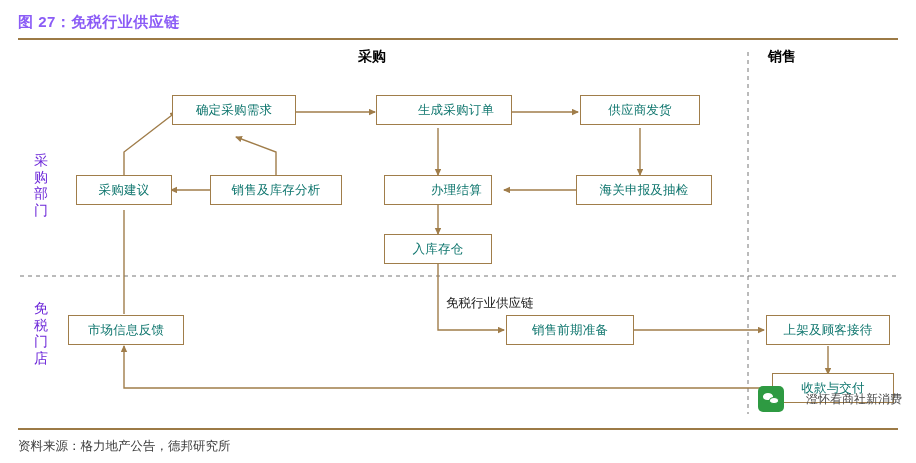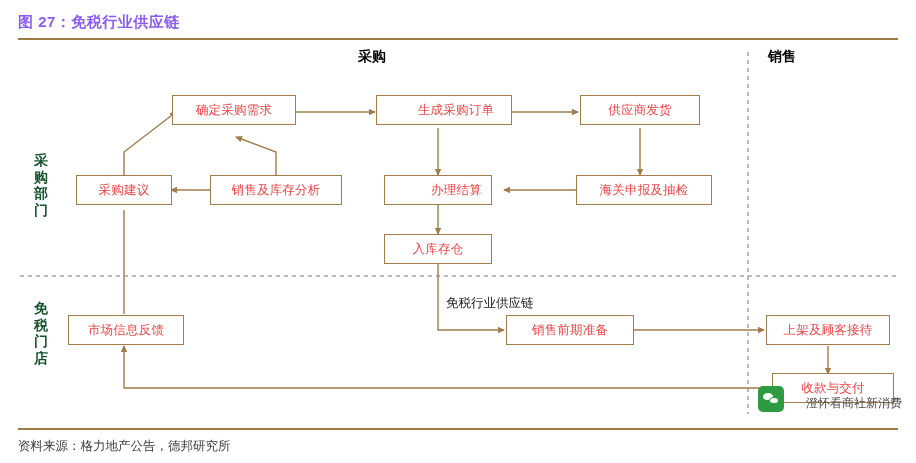--- a/index.html
+++ b/index.html
@@ -65,33 +65,33 @@
   .hdr {
     position: absolute;
     font-size: 14px;
     font-weight: bold;
     color: #000000;
     white-space: nowrap;
   }
   .side-label {
     position: absolute;
     font-size: 14px;
-    font-weight: bold;
-    color: #14532d;
+    font-weight: normal;
+    color: #6d28d9;
     width: 22px;
     text-align: center;
     line-height: 1.18;
   }
   .box {
     position: absolute;
     box-sizing: border-box;
     border: 1.4px solid #a07d4a;
     background: #ffffff;
     font-size: 12.5px;
-    color: #ef4444;
+    color: #0f766e;
     display: flex;
     align-items: center;
     justify-content: center;
     white-space: nowrap;
     letter-spacing: 0.2px;
   }
   .freetext {
     position: absolute;
     font-size: 12.5px;
     color: #1a1a1a;
@@ -104,21 +104,21 @@
     width: 916px;
     height: 382px;
     overflow: visible;
   }
   
   .wm {
     position: absolute;
     right: 14px;
     top: 386px;
     display: flex;
-    align-items: flex-end;
+    align-items: center;
     gap: 22px;
   }
   .wm-logo {
     width: 26px;
     height: 26px;
     border-radius: 5px;
     background: #2e9a42;
     position: relative;
   }
   .wm-logo:before {

